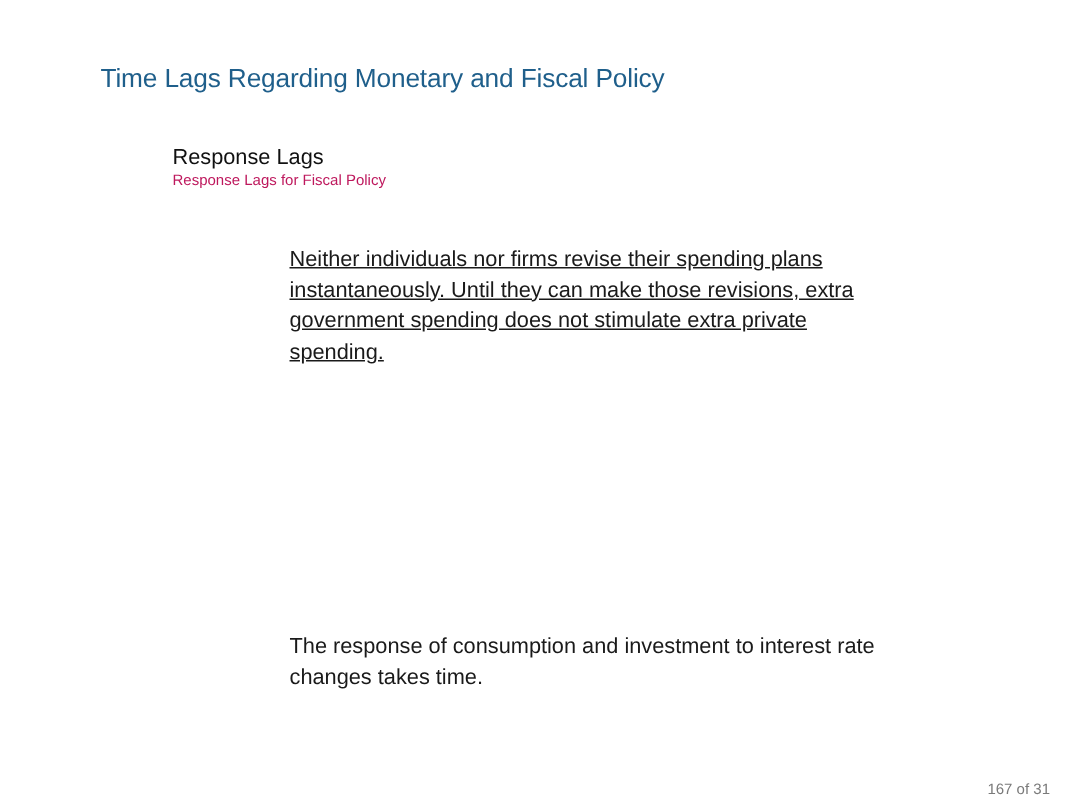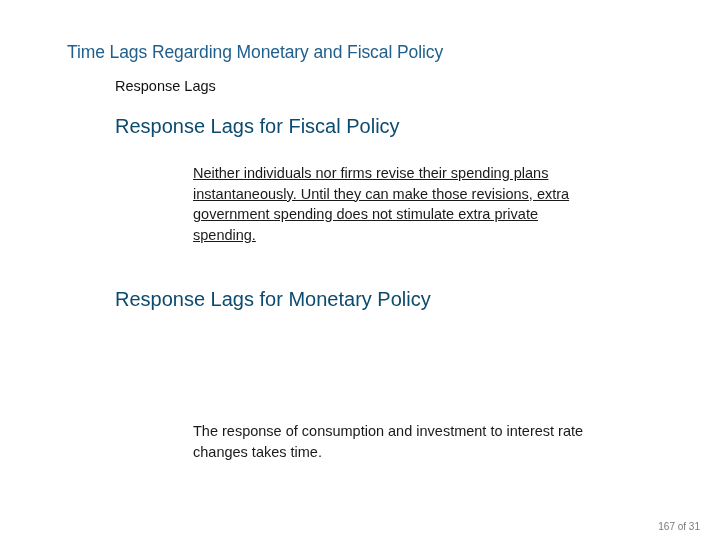--- a/index.html
+++ b/index.html
@@ -25,30 +25,30 @@
       left: 67px;
       top: 42px;
       font-size: 17.5px;
       color: #1f5f8b;
       white-space: nowrap;
       letter-spacing: -0.1px;
     }
     .heading {
       position: absolute;
       left: 115px;
-      top: 78px;
+      top: 97px;
       font-size: 14.5px;
       color: #111111;
       white-space: nowrap;
     }
     .subheading {
       position: absolute;
       left: 115px;
-      font-size: 20px;
-      color: #0c4a6e;
+      font-size: 10px;
+      color: #be185d;
       white-space: nowrap;
     }
     .sub-fiscal { top: 115px; }
     .sub-monetary { top: 288px; }
     .body-text {
       position: absolute;
       left: 193px;
       width: 400px;
       font-size: 14.5px;
       line-height: 20.5px;
@@ -71,19 +71,18 @@
 
 <div class="slide">
   <div class="title">Time Lags Regarding Monetary and Fiscal Policy</div>
 
   <div class="heading">Response Lags</div>
 
   <div class="subheading sub-fiscal">Response Lags for Fiscal Policy</div>
 
   <div class="body-text body-fiscal">Neither individuals nor firms revise their spending plans instantaneously.  Until they can make those revisions, extra government spending does not stimulate extra private spending.</div>
 
-  <div class="subheading sub-monetary">Response Lags for Monetary Policy</div>
 
 
   <div class="body-text body-monetary-2">The response of consumption and investment to interest rate changes takes time.</div>
 
   <div class="page-number">167 of 31</div>
 </div>
 
 </body></html>

